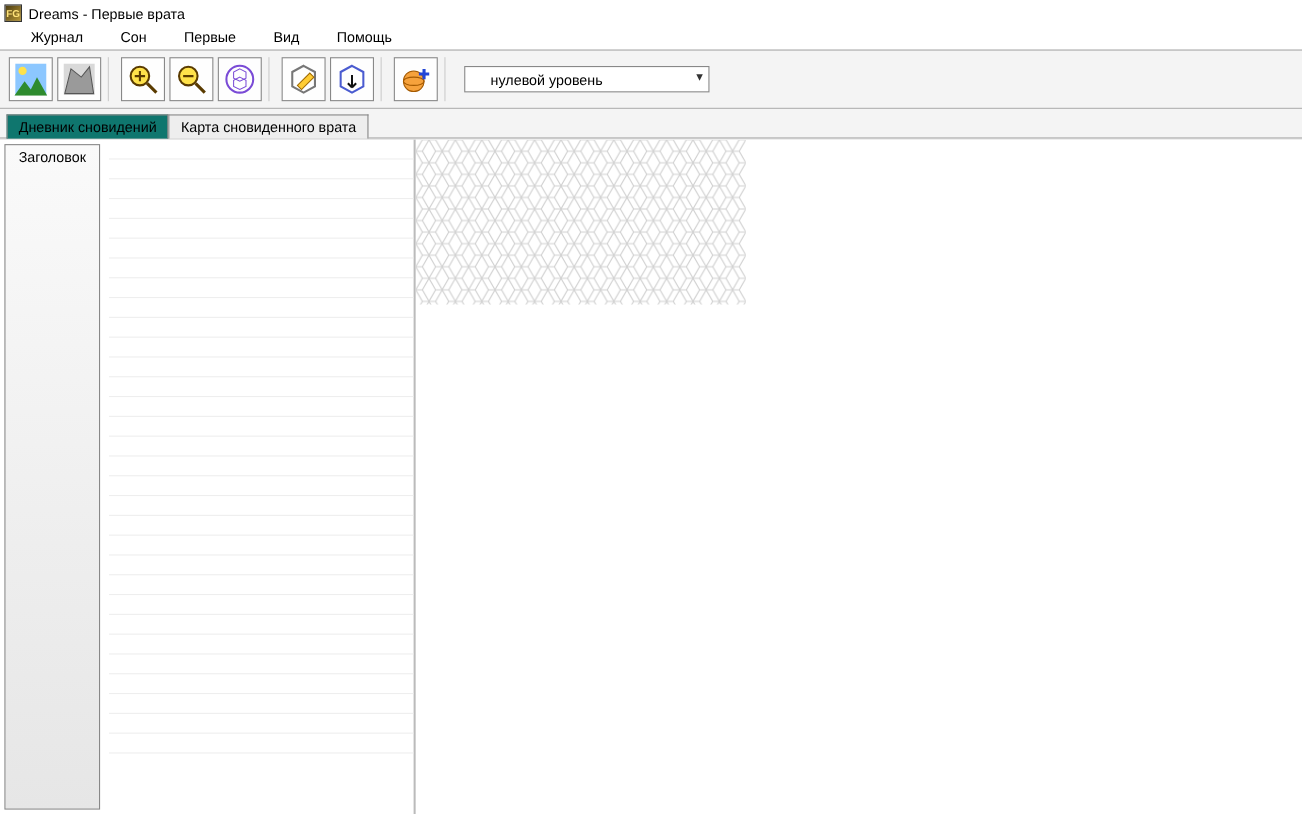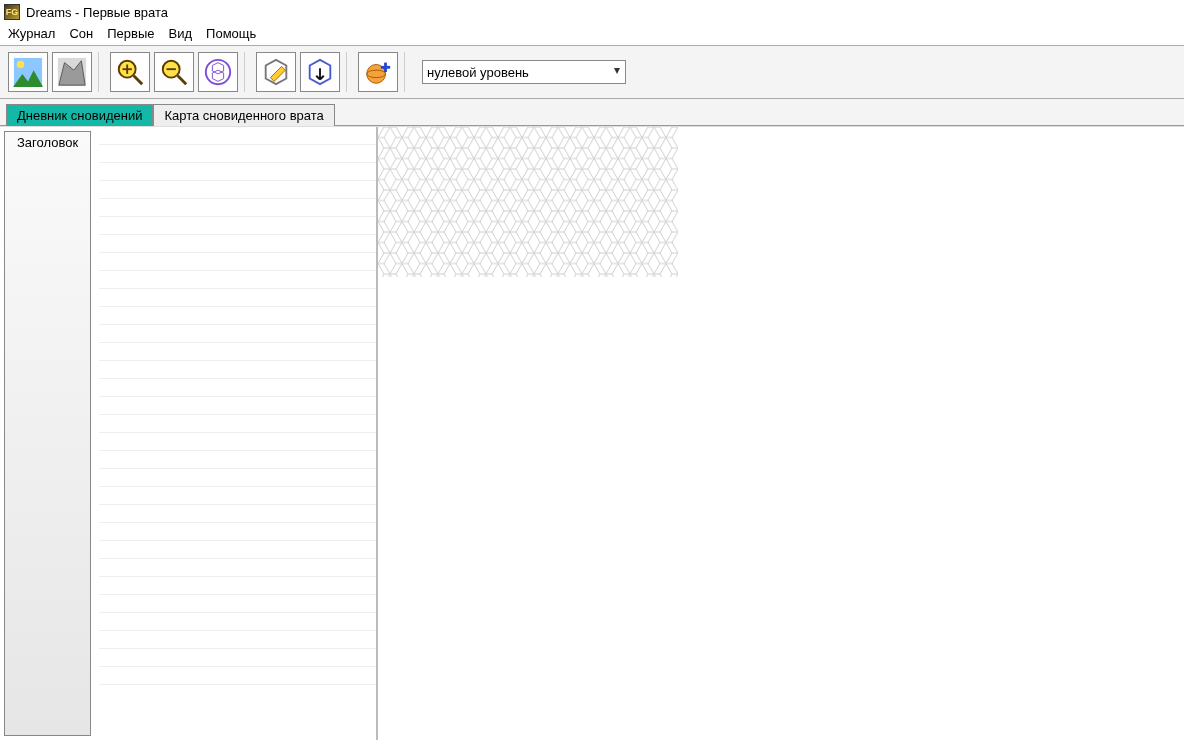--- a/index.html
+++ b/index.html
@@ -29,21 +29,21 @@
     display:inline-flex;align-items:center;justify-content:center;
     color:#ffe37a;font-size:9px;font-weight:bold;
   }
   .titlebar .title { font-size: 13px; }
   .menubar {
     display: flex;
     gap: 14px;
     padding: 2px 8px 4px 8px;
     font-size: 13px;
   }
-  .menubar span { cursor: default; }
+  .menubar span { cursor: default; margin-left: 20px; }
   .toolbar {
     display: flex;
     align-items: center;
     gap: 4px;
     padding: 6px 8px;
     border-top: 1px solid #aaa;
     border-bottom: 1px solid #aaa;
     background: #f4f4f4;
   }
   .tbtn {
@@ -53,21 +53,21 @@
     display:flex;align-items:center;justify-content:center;
     cursor:pointer;
   }
   .tbtn svg { width: 30px; height: 30px; }
   .tsep { width: 6px; height: 40px; border-left:1px solid #ccc; margin:0 2px;}
   .level-select {
     height: 24px;
     border: 1px solid #888;
     background: #fff;
     font-size: 13px;
-    padding: 1px 22px 1px 4px;
+    padding: 1px 22px 1px 23px;
     appearance: none;
     -webkit-appearance:none;
     position:relative;
     cursor:pointer;
     min-width: 190px;
   }
   .select-wrap{position:relative; align-self:center; margin-left:6px;}
   .select-wrap::after{
     content:"▾"; position:absolute; right:6px; top:3px; font-size:12px; color:#333; pointer-events:none;
   }
@@ -81,21 +81,21 @@
   .tab {
     border:1px solid #888;
     border-bottom:none;
     padding:3px 10px;
     background:#eee;
     font-size:13px;
     position:relative;
     top:1px;
     cursor:pointer;
   }
-  .tab.active { background:#14b8a6;text-align:center; }
+  .tab.active { background:#0f766e;text-align:center; }
   .workarea {
     display:flex;
     height: calc(742px - 24px - 24px - 54px - 26px);
     border-top:1px solid #ddd;
   }
   .sidepanel {
     width: 378px;
     border-right:2px solid #bbb;
     display:flex;
     flex-direction:row;

